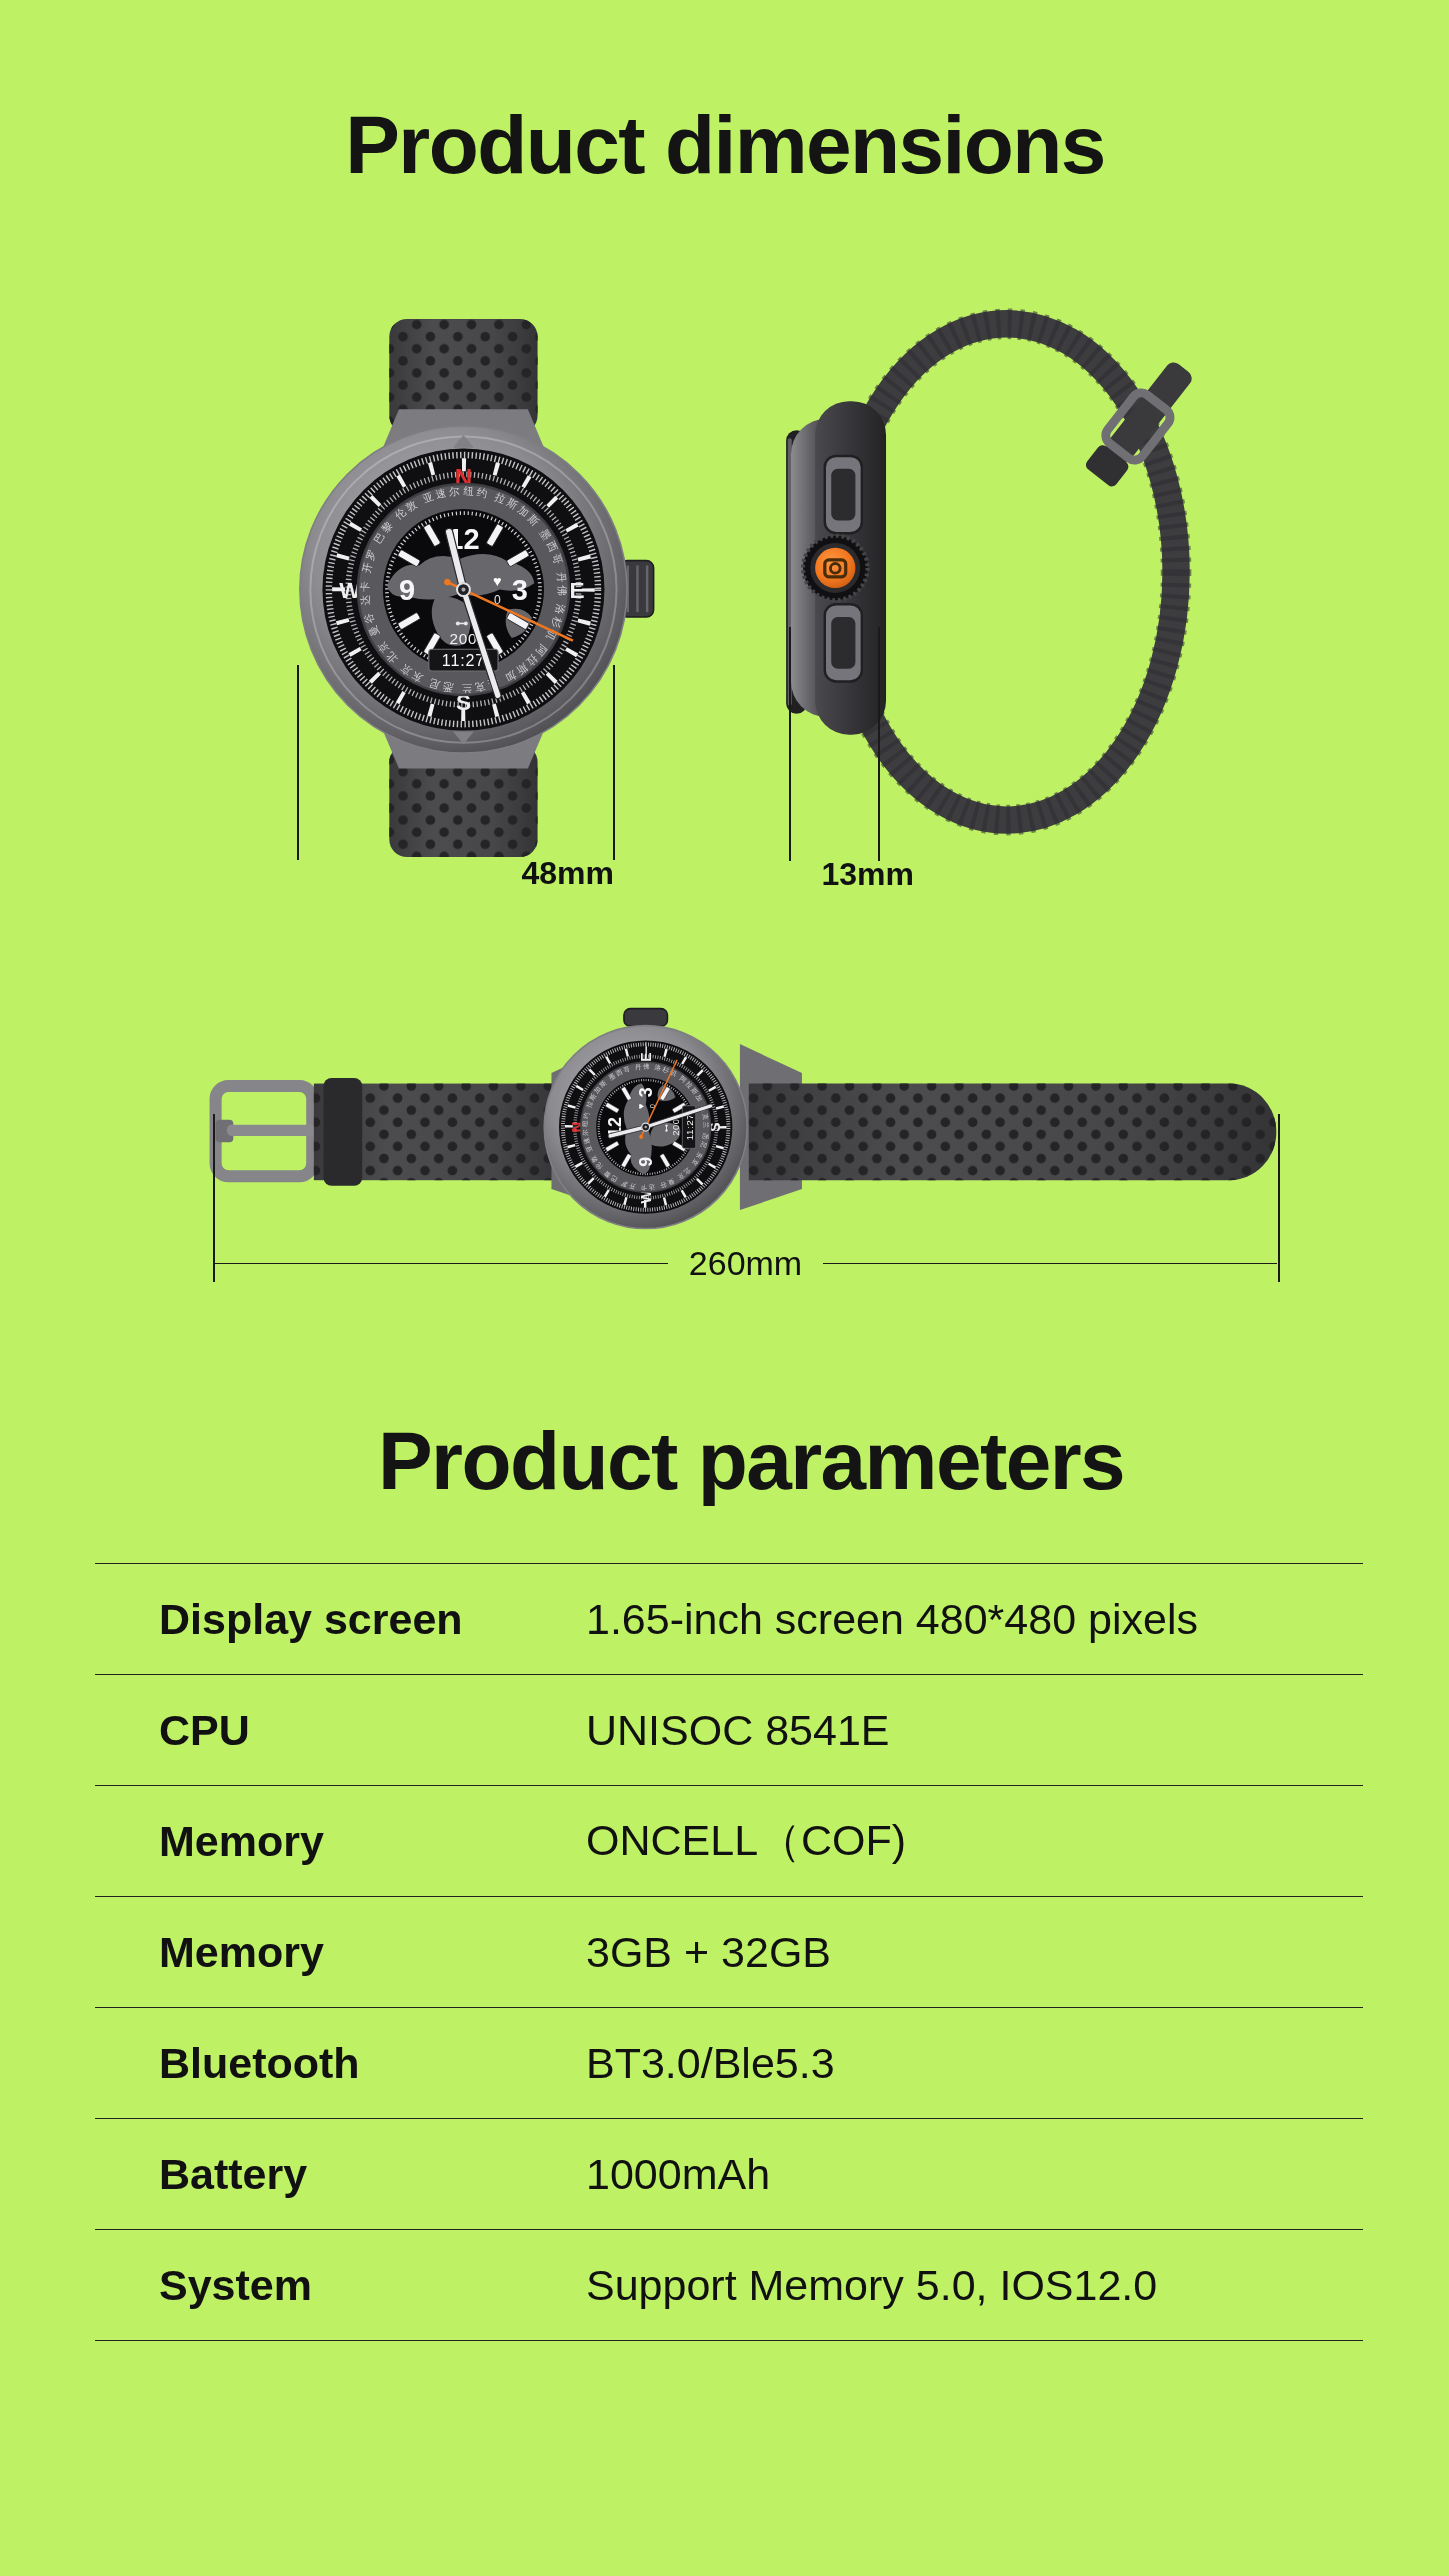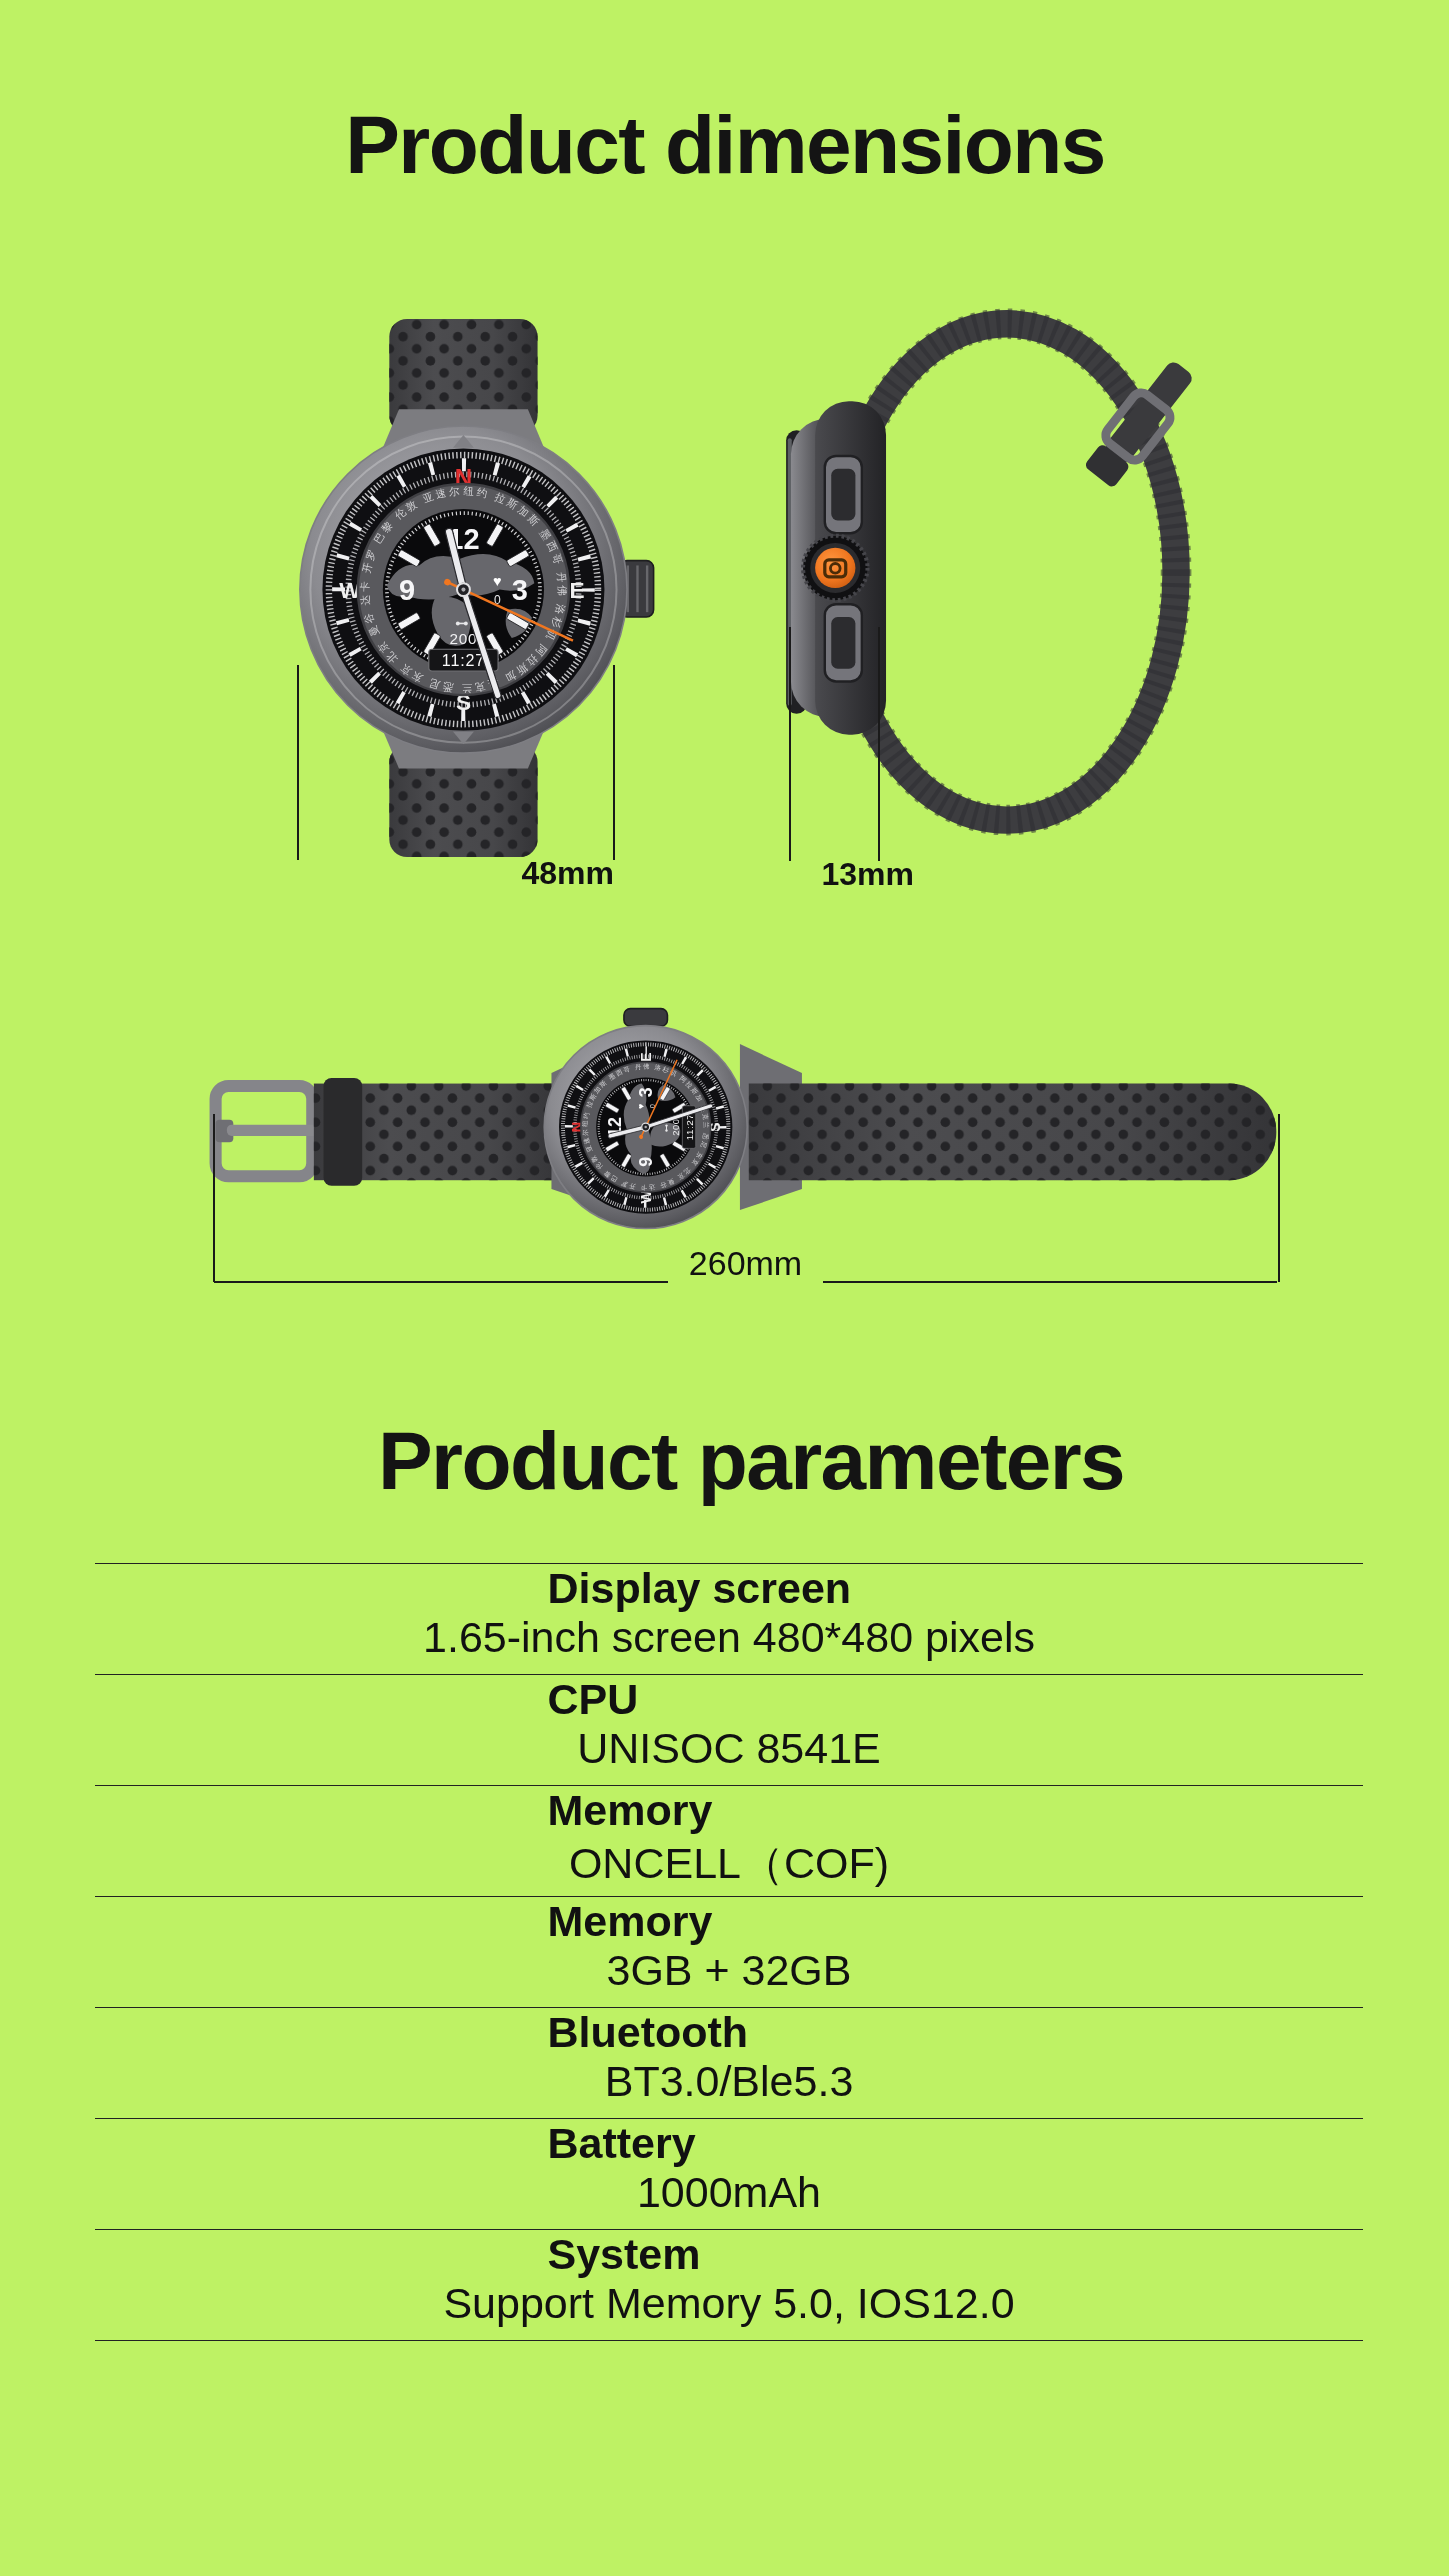--- a/index.html
+++ b/index.html
@@ -2,25 +2,25 @@
 <html style="font-size:13px"><head>
 <meta charset="utf-8">
 <style>
   html,body{margin:0;padding:0;background:#ffffff;}
   body{font-family:"Liberation Sans", sans-serif;color:#141414;}
   .page{position:relative;width:1450px;height:2576px;background:#bef264;overflow:hidden;}
   .section-title{position:absolute;left:0;width:1450px;text-align:center;
     font-size:82px;font-weight:600;letter-spacing:-1.6px;color:#141414;}
   .dim-tick{position:absolute;width:1.6px;background:#1a1a1a;}
   .dim-label{position:absolute;text-align:right;font-size:32px;color:#111;font-weight:bold;}
-  .dim-line-wrap{position:absolute;display:flex;align-items:flex-end;}
+  .dim-line-wrap{position:absolute;display:flex;align-items:center;}
   .dim-line{flex:1;height:1.6px;background:#1a1a1a;}
   .dim-line-text{padding:0 21px;font-size:34px;color:#111;white-space:nowrap;}
   .spec-table{position:absolute;left:95px;top:1563px;width:1268px;}
-  .spec-row{display:flex;align-items:center;height:110px;border-top:1.6px solid #222;flex-direction:column;}
+  .spec-row{display:flex;align-items:center;height:110px;border-top:1.6px solid #222;}
   .spec-row:last-child{border-bottom:1.6px solid #222;}
   .spec-label{width:427px;padding-left:64px;font-size:43px;font-weight:600;color:#111;}
   .spec-value{flex:1;font-size:43px;font-weight:400;color:#111;}
   svg{position:absolute;overflow:visible;}
   svg text{font-family:"Liberation Sans", sans-serif;}
 </style>
 </head>
 <body>
 
 <div class="page">

